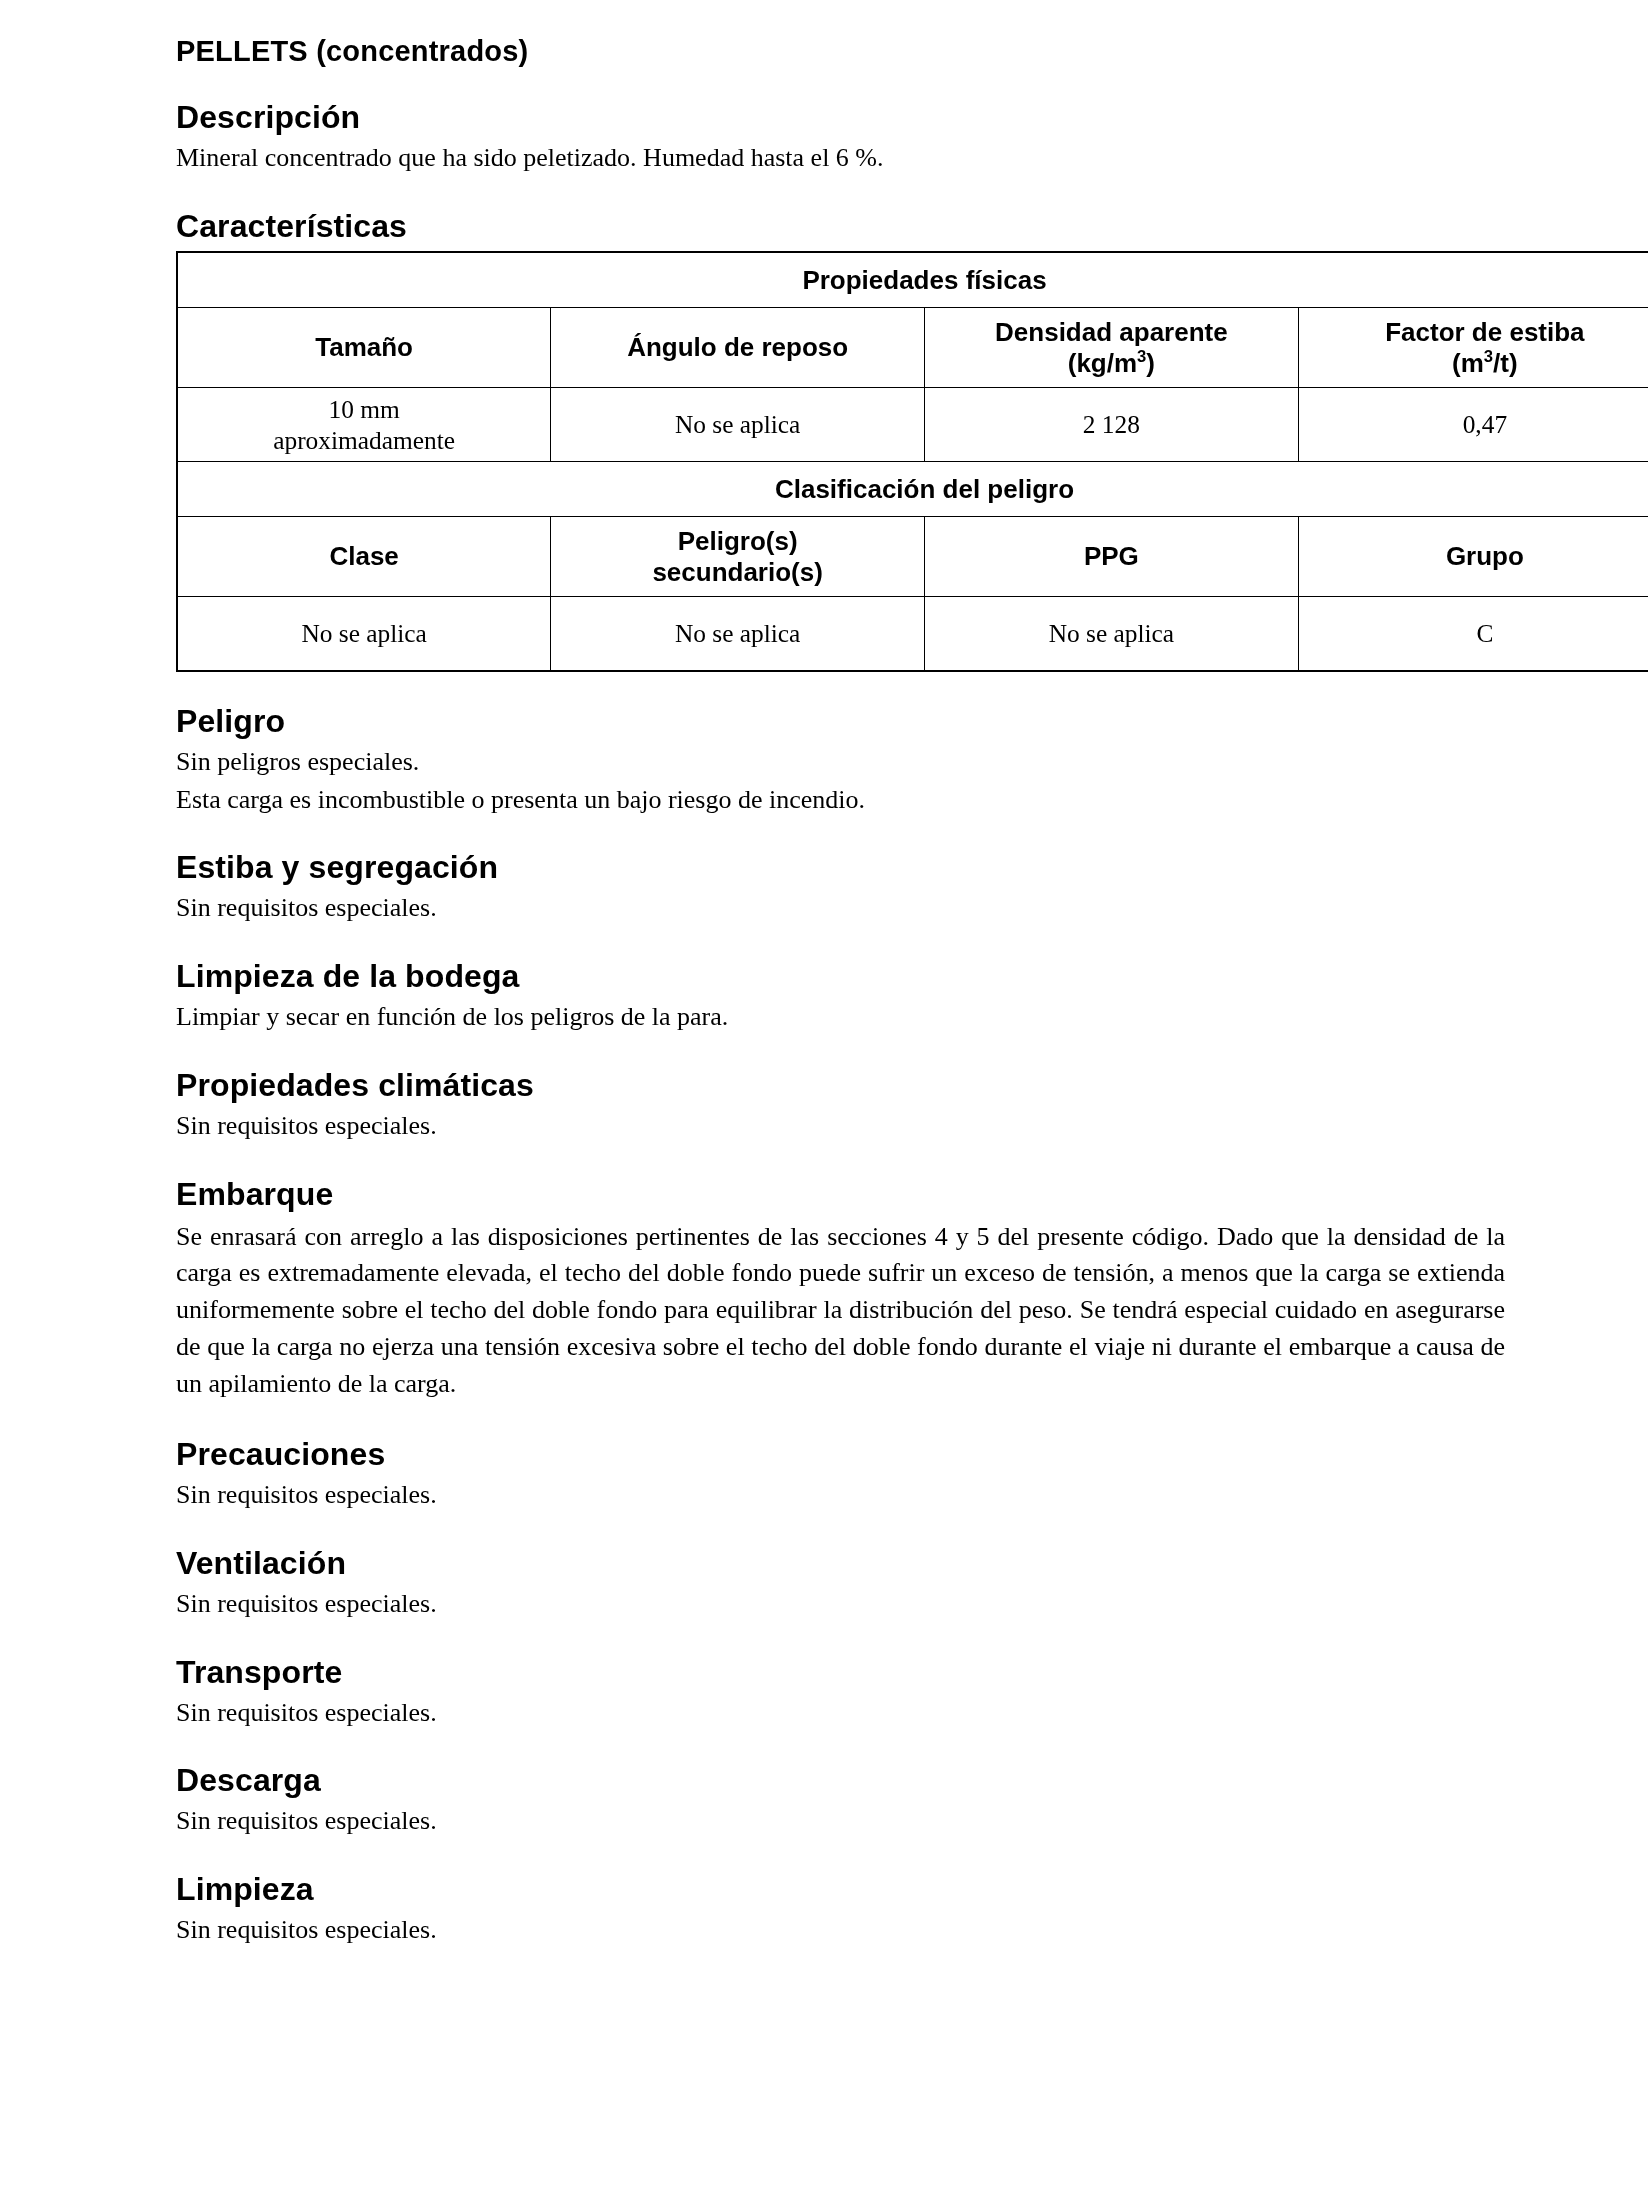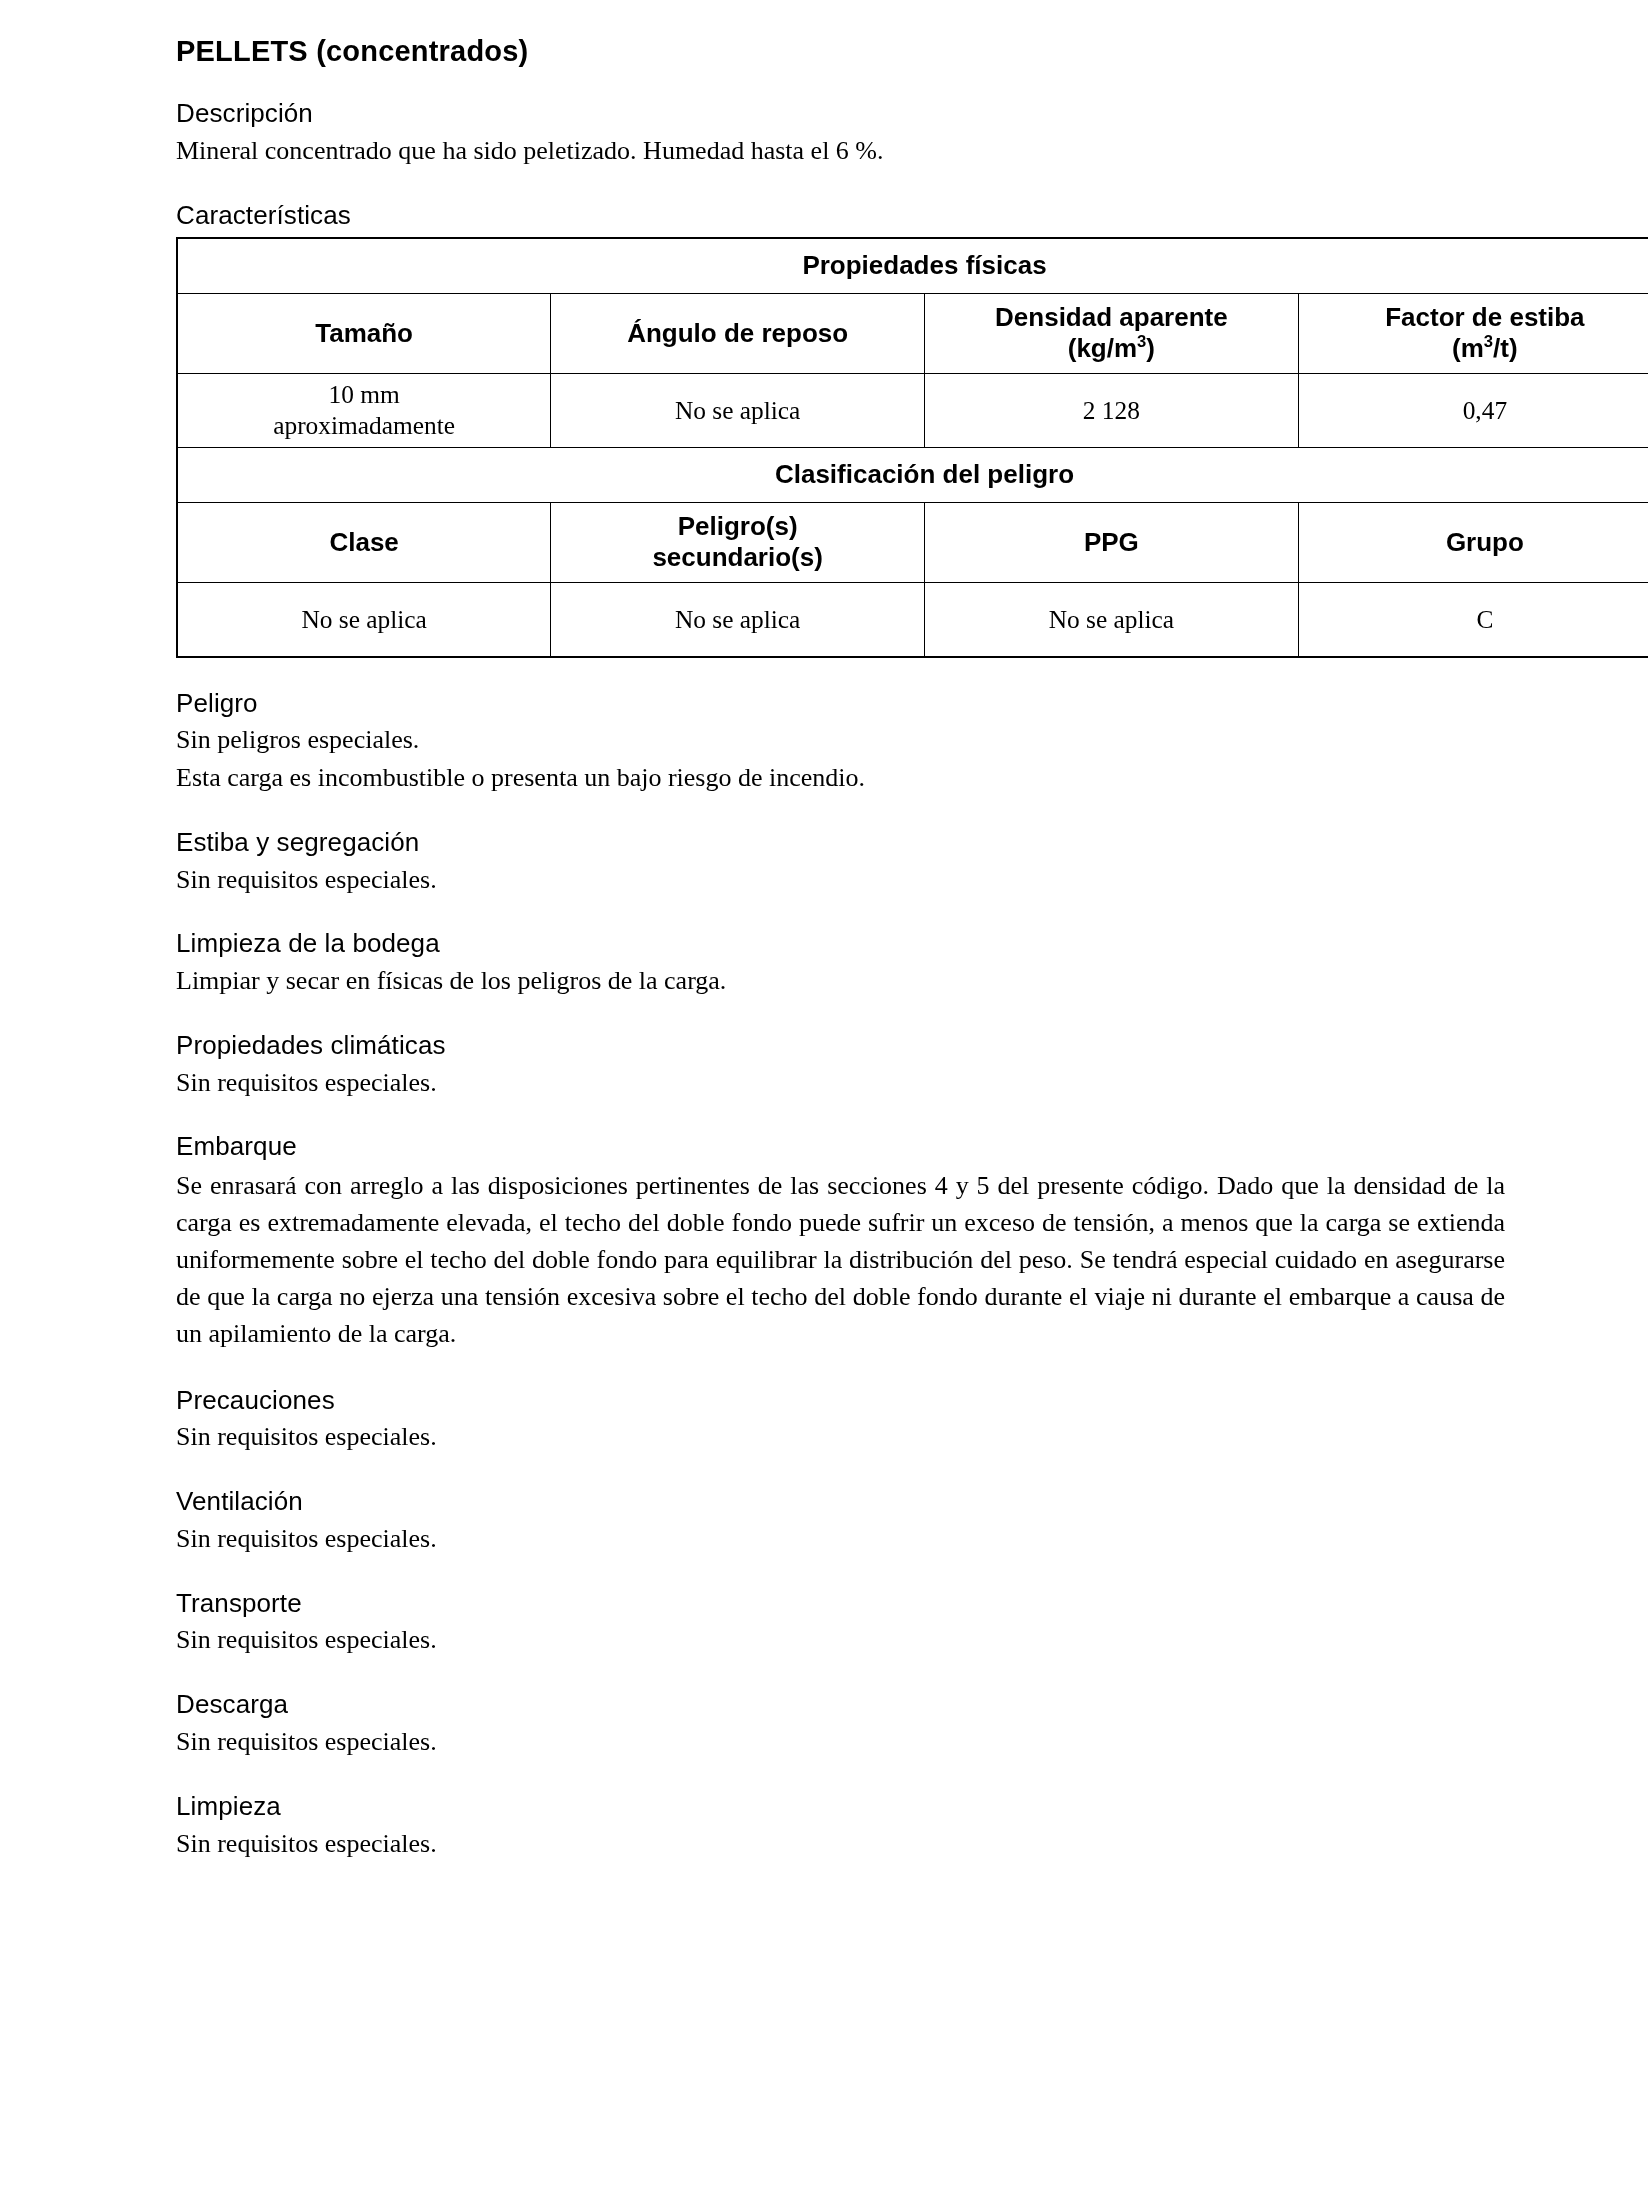--- a/index.html
+++ b/index.html
@@ -24,22 +24,22 @@
   .doc-title {
     font-family: "Liberation Sans", sans-serif;
     font-weight: bold;
     font-size: 29px;
     line-height: 1.15;
     letter-spacing: 0.2px;
     margin: 8px 0 30px 0;
   }
   h2.section-head {
     font-family: "Liberation Sans", sans-serif;
-    font-weight: normal;
-    font-size: 26px;
+    font-weight: bold;
+    font-size: 32px;
     line-height: 1.2;
     margin: 0 0 5.6px 0;
     letter-spacing: 0.1px;
   }
   .body-text {
     font-family: "Liberation Serif", serif;
     font-size: 26px;
     line-height: 1.26;
     margin: 0;
   }
@@ -174,21 +174,21 @@
     <p class="body-text">Esta carga es incombustible o presenta un bajo riesgo de incendio.</p>
   </div>
 
   <div class="block">
     <h2 class="section-head">Estiba y segregación</h2>
     <p class="body-text">Sin requisitos especiales.</p>
   </div>
 
   <div class="block">
     <h2 class="section-head">Limpieza de la bodega</h2>
-    <p class="body-text">Limpiar y secar en físicas de los peligros de la carga.</p>
+    <p class="body-text">Limpiar y secar en función de los peligros de la para.</p>
   </div>
 
   <div class="block">
     <h2 class="section-head">Propiedades climáticas</h2>
     <p class="body-text">Sin requisitos especiales.</p>
   </div>
 
   <div class="block">
     <h2 class="section-head">Embarque</h2>
     <p class="body-text justified">Se enrasará con arreglo a las disposiciones pertinentes de las secciones 4 y 5 del presente código. Dado que la densidad de la carga es extremadamente elevada, el techo del doble fondo puede sufrir un exceso de tensión, a menos que la carga se extienda uniformemente sobre el techo del doble fondo para equilibrar la distribución del peso. Se tendrá especial cuidado en asegurarse de que la carga no ejerza una tensión excesiva sobre el techo del doble fondo durante el viaje ni durante el embarque a causa de un apilamiento de la carga.</p>

